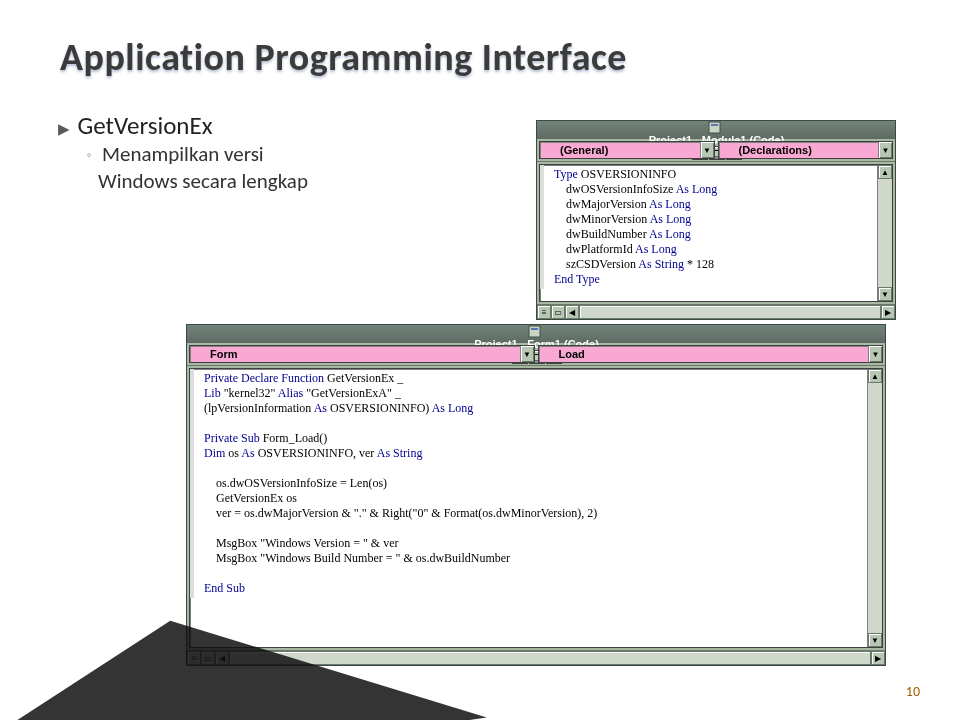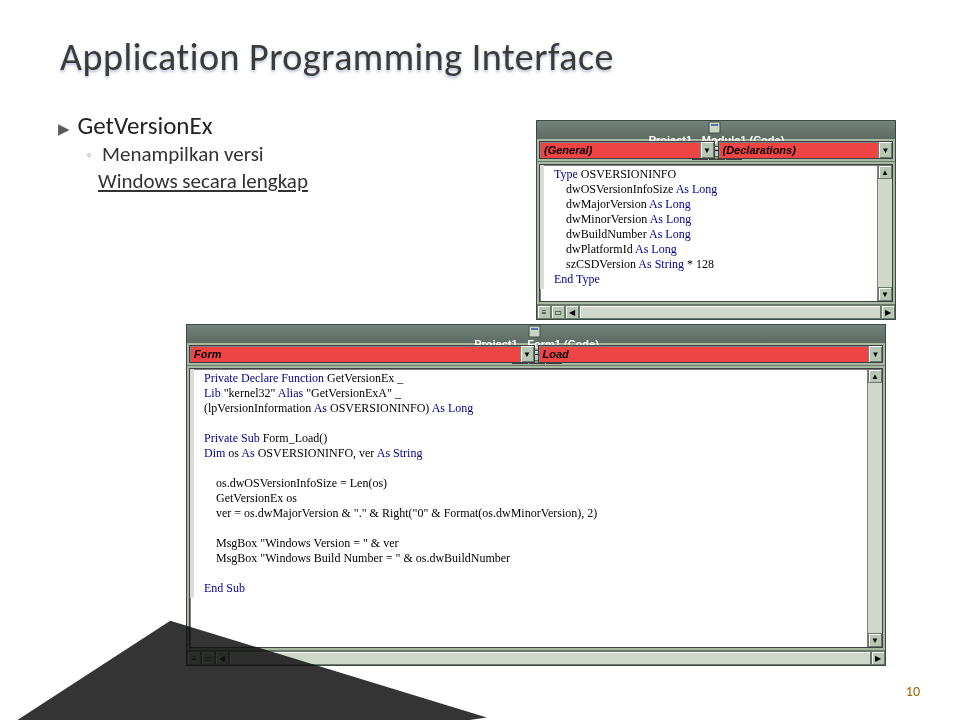--- a/index.html
+++ b/index.html
@@ -8,21 +8,21 @@
     width: 960px;
     height: 720px;
     background: #fff;
     font-family: "Segoe UI", Calibri, Arial, sans-serif;
     position: relative;
     overflow: hidden;
   }
   .slide-title {
     font-size: 38px;
     color: #3b3b3b;
-    font-weight: 400;
+    font-weight: 700;
     margin: 34px 0 4px 60px;
     letter-spacing: 0.5px;
     text-shadow: 0 2px 3px rgba(30,60,120,0.35);
   }
   .content-area {
     position: absolute;
     left: 58px;
     top: 110px;
     width: 400px;
   }
@@ -42,21 +42,21 @@
     font-size: 21px;
     color: #333;
     line-height: 1.3;
   }
   .b2 .circ {
     color: #9a9a9a;
     font-size: 12px;
     margin-right: 6px;
     vertical-align: middle;
   }
-  .b2-line2 { margin-left: 40px; font-size: 21px; color:#333;text-decoration:underline; }
+  .b2-line2 { margin-left: 40px; font-size: 21px; color:#333; }
 
   
   .vbwin {
     position: absolute;
     border: 1px solid #3a4a44;
     background: #a8b8a2;
     font-family: "Tahoma","MS Sans Serif",Arial,sans-serif;
     font-size: 11px;
   }
   .titlebar {
@@ -84,29 +84,28 @@
   .combobar {
     display:flex;
     padding: 2px;
     gap: 3px;
     background:#a8b8a2;
     border-bottom:1px solid #6a7a6a;
   }
   .combo {
     flex:1;
     height:18px;
-    background:#ef4444;
+    background:#f9a8d4;
     border:1px solid #404040;
     box-shadow: inset 1px 1px 0 #808080;
     display:flex;align-items:center;
     font-weight:bold;
     font-size:11px;
-    padding-left:4px;
+    padding-left:20px;
     position:relative;
-    font-style:italic;
   }
   .combo .drop {
     position:absolute;right:0;top:0;height:100%;width:14px;
     background:#b8c6b4;
     border-left:1px solid #808080;
     display:flex;align-items:center;justify-content:center;
     font-size:8px;color:#000;
     box-shadow: inset 1px 1px 0 #fff, inset -1px -1px 0 #6a7a6a;
   }
   .codepane {

